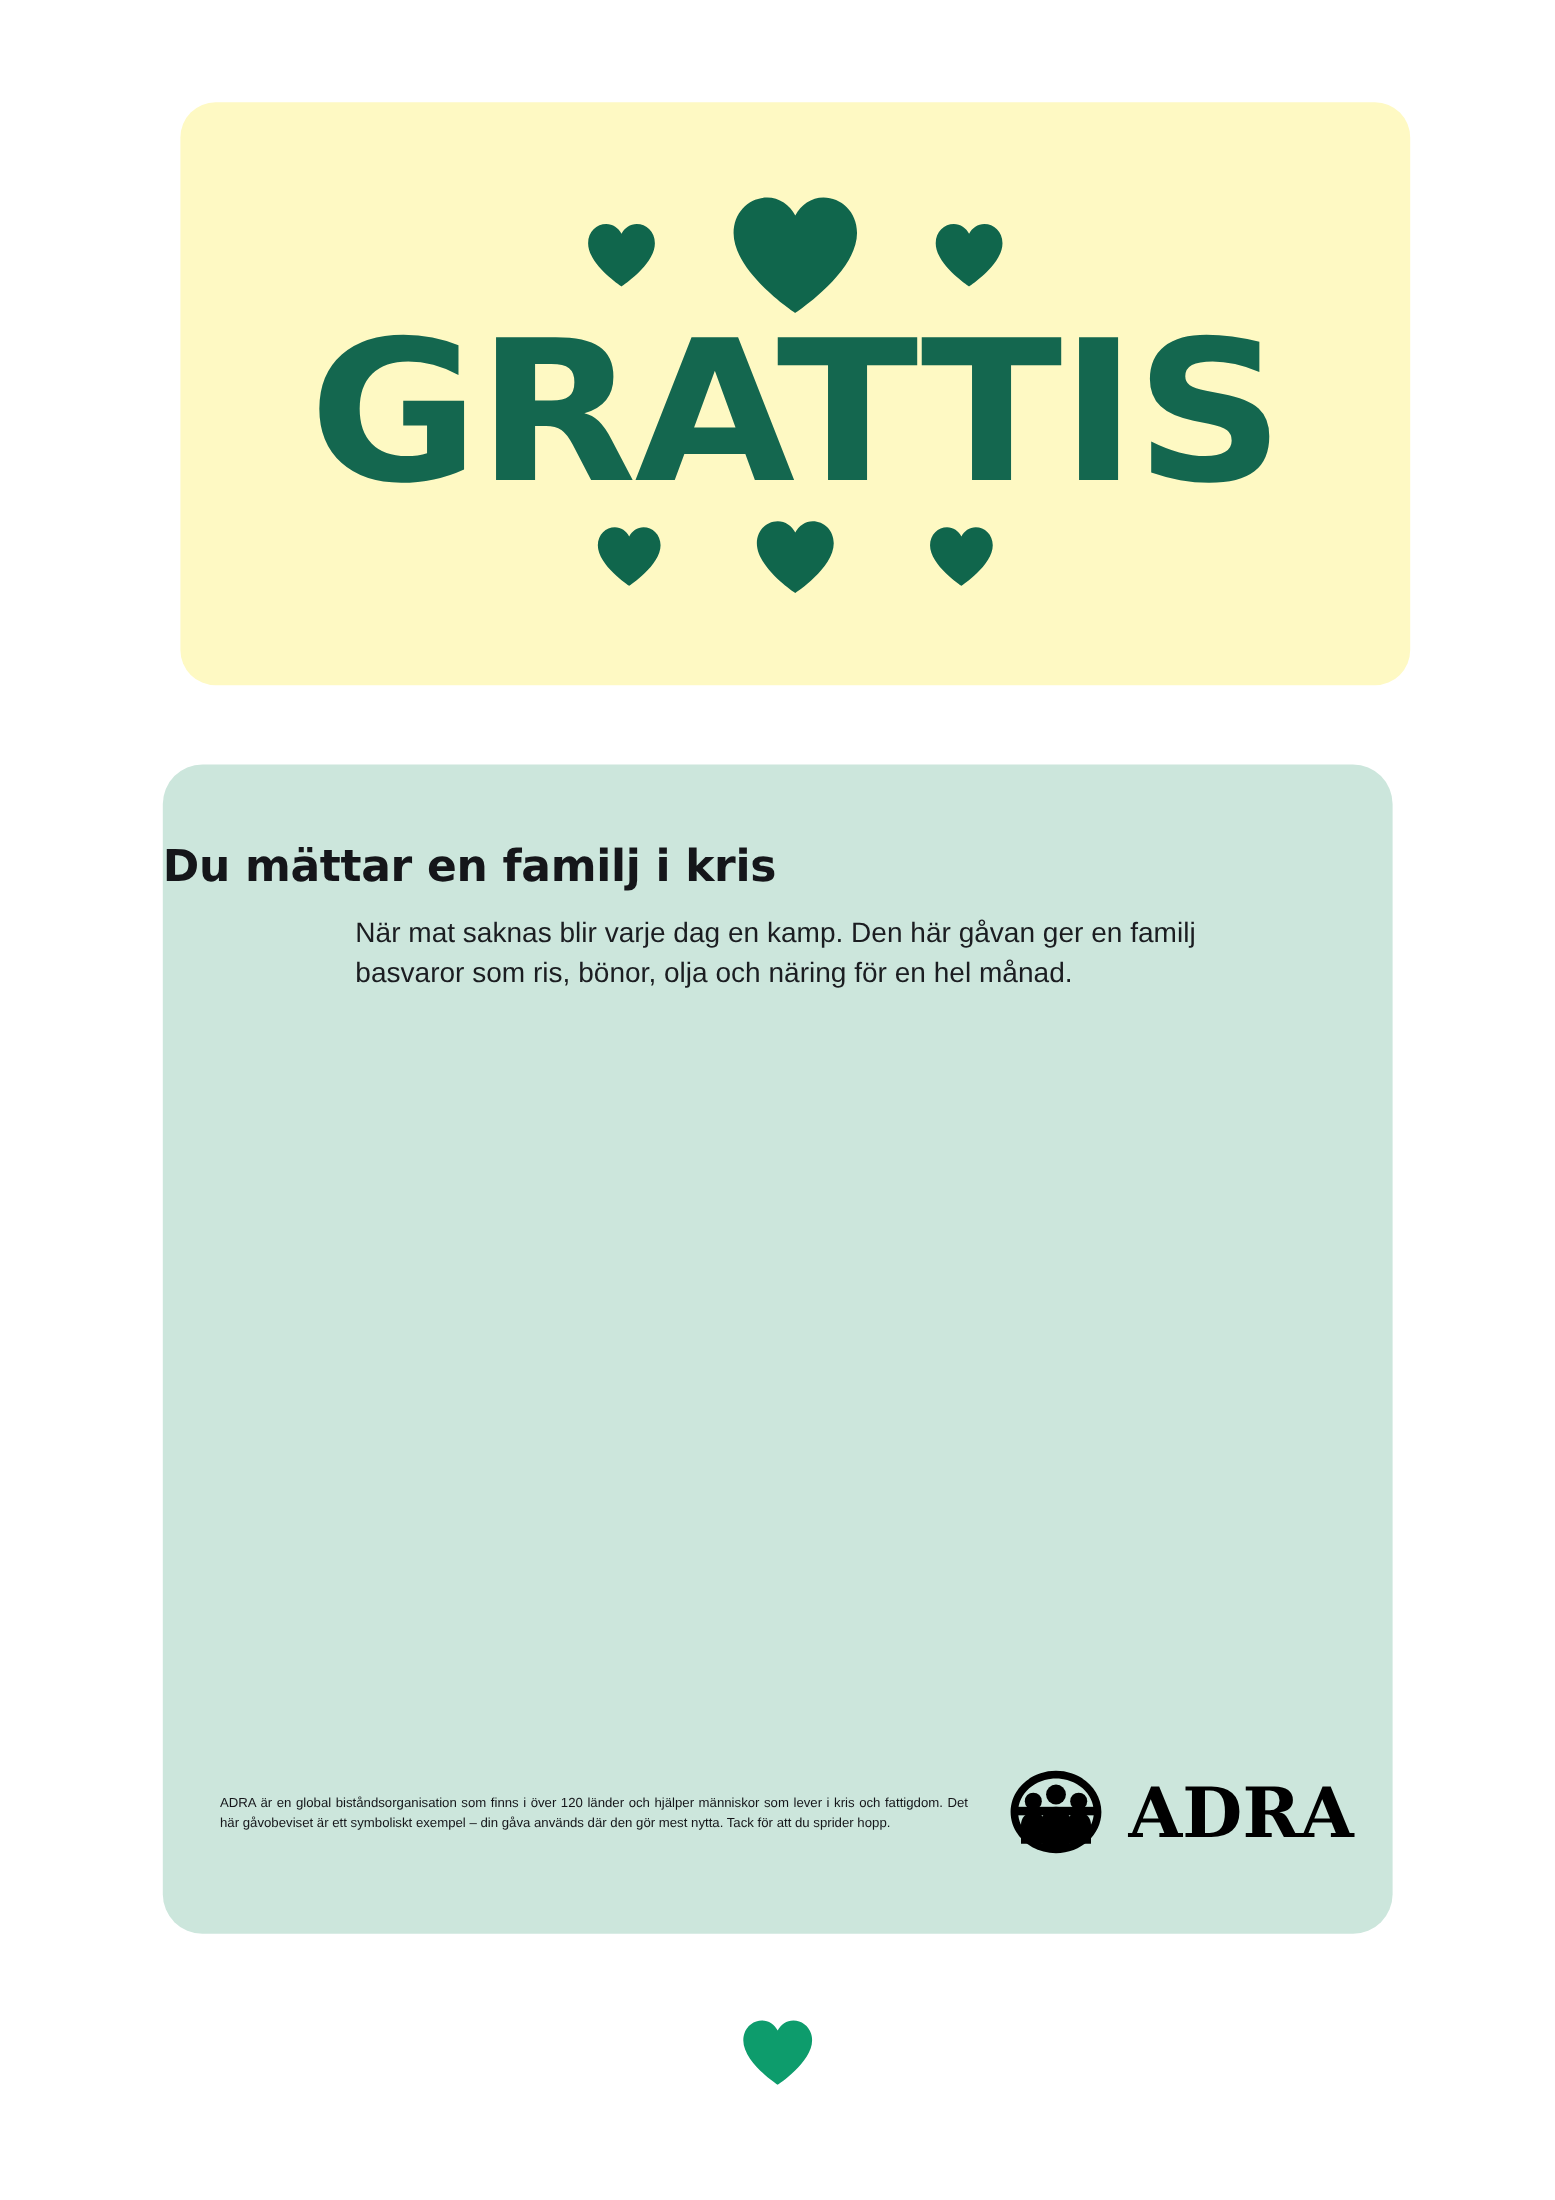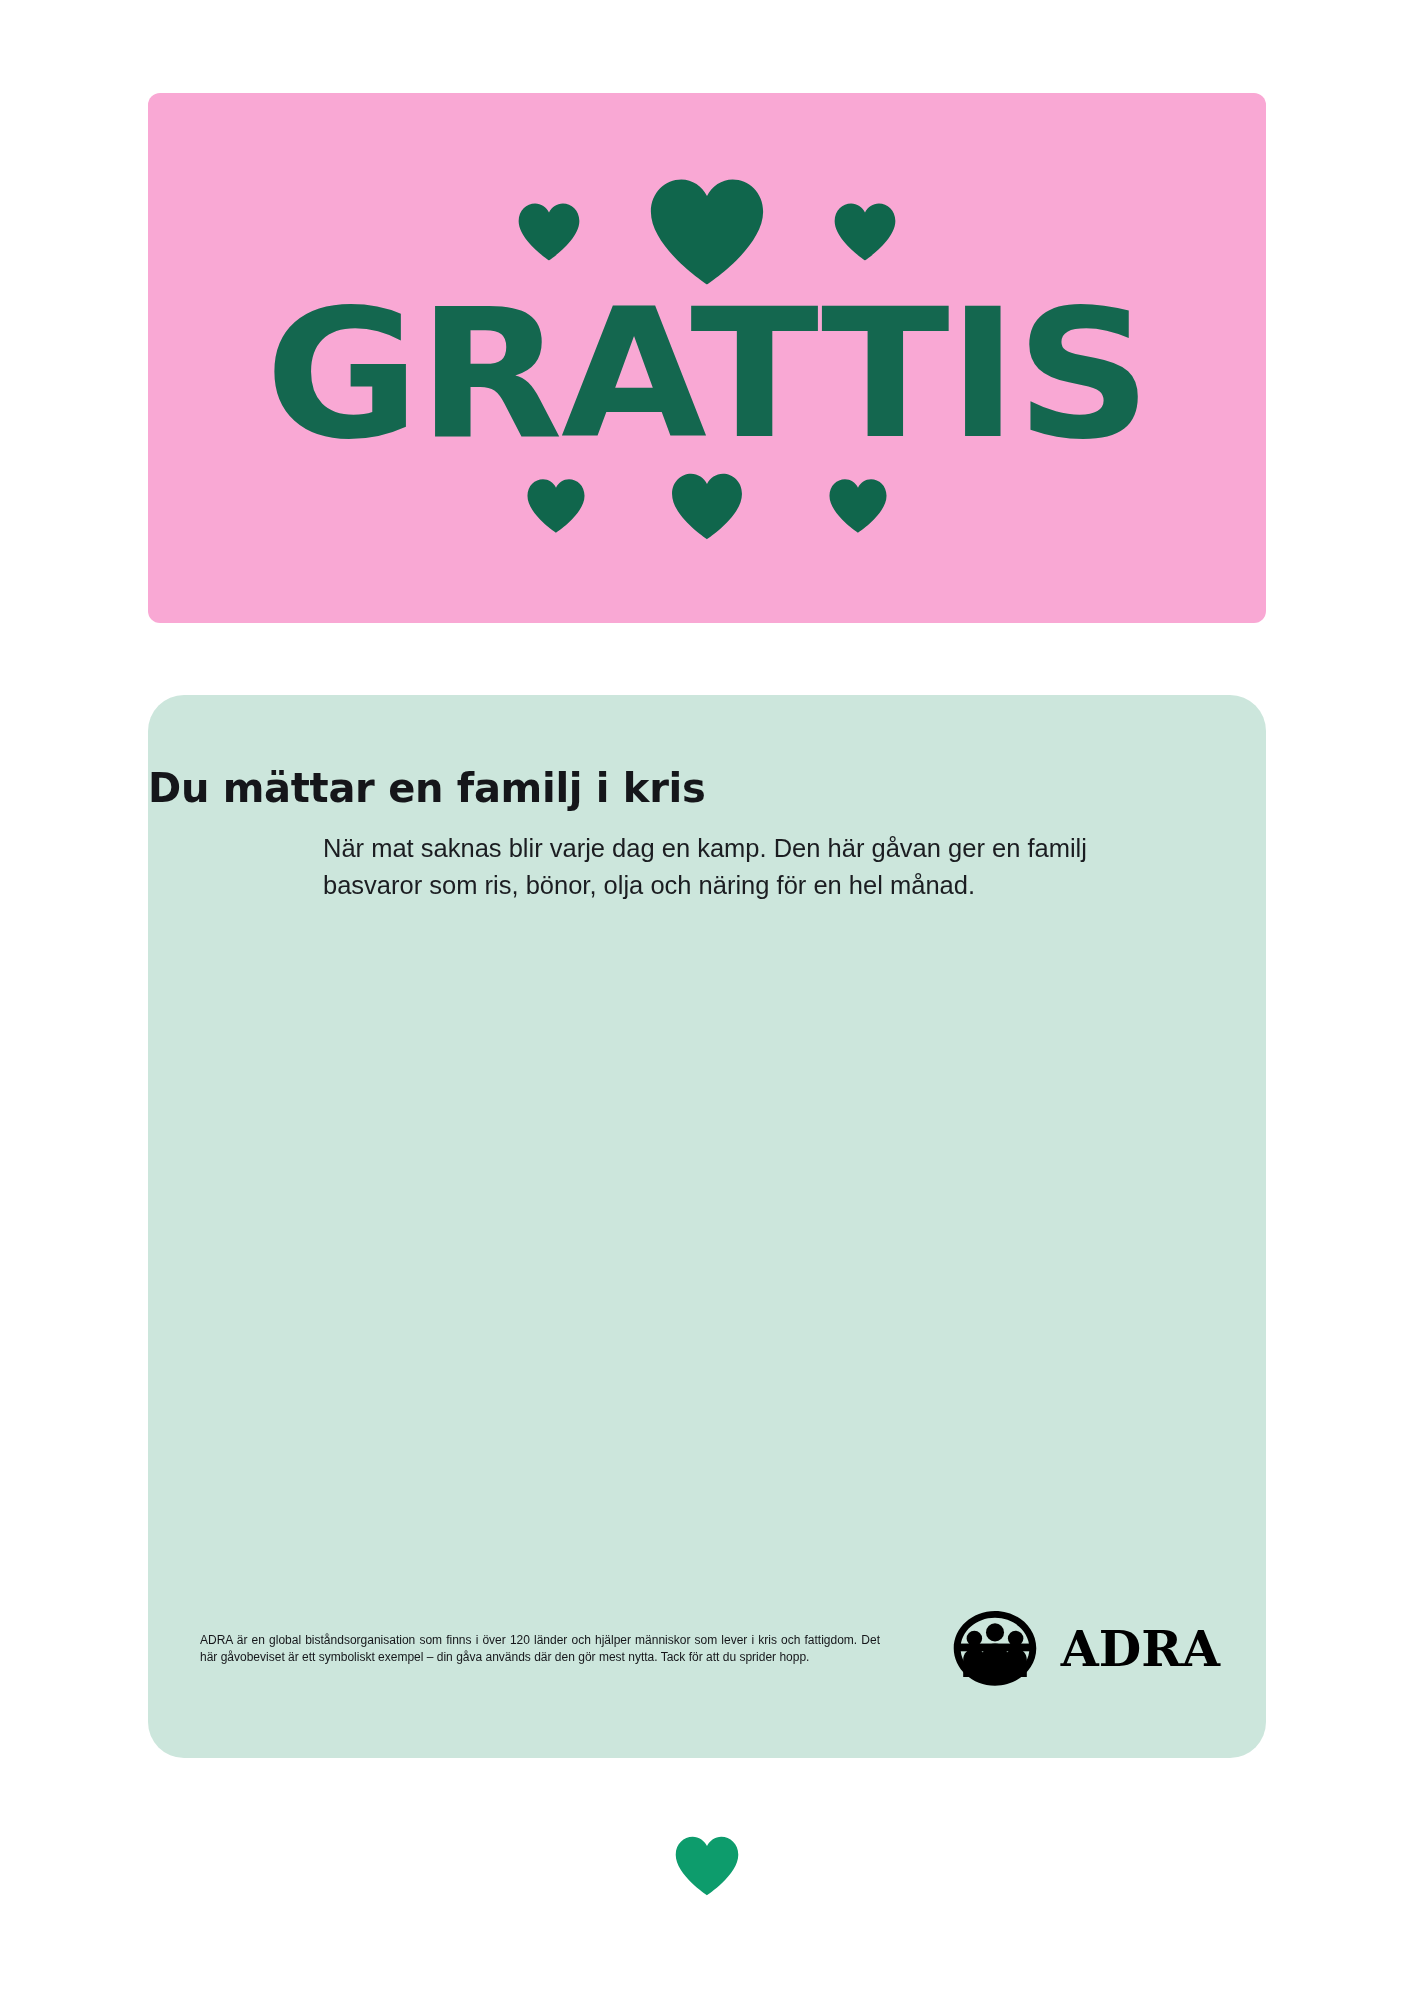--- a/index.html
+++ b/index.html
@@ -17,26 +17,26 @@
     position: relative;
     width: 1414px;
     height: 2000px;
     background: #ffffff;
     overflow: hidden;
   }
 
   
   .hero-card {
     position: absolute;
-    left: 148px;
+    left: 164px;
     top: 93px;
     width: 1118px;
     height: 530px;
-    background: #f9a8d4;
-    border-radius: 12px;
+    background: #fef9c3;
+    border-radius: 32px;
   }
   .hero-inner {
     position: absolute;
     inset: 0;
     display: flex;
     flex-direction: column;
     align-items: center;
     justify-content: center;
   }
   .hearts-row {
@@ -126,21 +126,21 @@
     align-items: center;
     gap: 14px;
     flex: 0 0 auto;
   }
   .adra-mark {
     display: block;
   }
   .adra-word {
     font-family: "DejaVu Serif", serif;
     font-weight: 700;
-    font-size: 49px;
+    font-size: 63px;
     line-height: 1;
     color: #000000;
     letter-spacing: 0px;
   }
 
   
   .bottom-heart {
     position: absolute;
     left: 0;
     right: 0;

